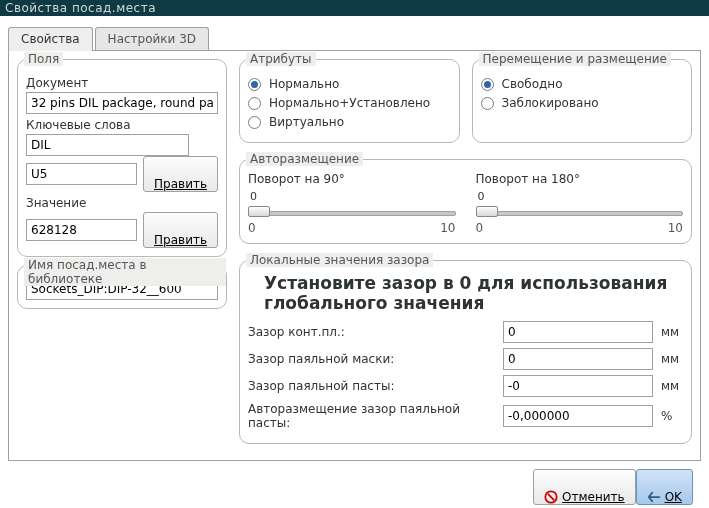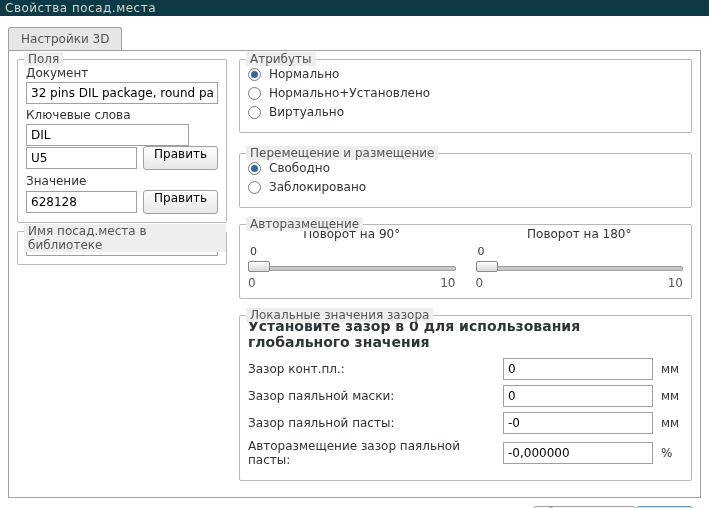--- a/index.html
+++ b/index.html
@@ -6,59 +6,60 @@
 body { background: #eeeeec; color: #2e3436; }
 .window { width: 709px; height: 508px; background: #ffffff; display: flex; flex-direction: column; }
 .titlebar { background: #0e3a45; color: #d3d7cf; height: 16px; padding: 1px 5px; font-size: 11px; letter-spacing: 0.5px; }
 .content { flex: 1; padding: 8px; display: flex; flex-direction: column; }
 .tabs-row { display: flex; align-items: flex-end; height: 26px; position: relative; z-index: 2; }
 .tab { border: 1px solid #a0a0a0; border-bottom: none; padding: 4px 12px; background: #e6e6e6; border-radius: 3px 3px 0 0; cursor: pointer; margin-right: 2px; color: #555; }
 .tab.active { background: #eeeeec; color: #2e3436; padding-bottom: 5px; margin-bottom: -1px; }
 .tab-panel { border: 1px solid #a0a0a0; padding: 8px; flex: 1; display: flex; gap: 12px; }
 .col-left { width: 210px; display: flex; flex-direction: column; }
 .col-right { flex: 1; display: flex; flex-direction: column; gap: 8px; }
-.group { border: 1px solid #b8b8b8; border-radius: 2px; padding: 2px 8px 8px 8px; position: relative; margin-bottom: 8px; }
+.group { border: 1px solid #b8b8b8; border-radius: 10px; padding: 12px 8px 8px 8px; position: relative; margin-bottom: 8px; }
 .group > .legend { position: absolute; top: -8px; left: 6px; background: #eeeeec; padding: 0 4px; color: #555; font-size: 12px; }
 .field-label { display: block; margin: 4px 0 2px 0; }
 input[type=text] { width: 100%; height: 22px; padding: 2px 4px; border: 1px solid #a0a0a0; background: #fff; }
 .row-inline { display: flex; gap: 6px; align-items: center; }
 .row-inline input[type=text] { flex: 1; }
-.btn { height: 24px; padding: 0 10px; border: 1px solid #a0a0a0; background: linear-gradient(#fdfdfd,#e8e8e8); border-radius: 3px; cursor: pointer; display: inline-flex; align-items: flex-start; gap: 4px; }
+.btn { height: 36px; padding: 0 10px; border: 1px solid #a0a0a0; background: linear-gradient(#fdfdfd,#e8e8e8); border-radius: 3px; cursor: pointer; display: inline-flex; align-items: flex-end; gap: 4px; text-decoration: underline; }
 .radio-row { display: flex; align-items: center; gap: 8px; margin: 5px 0; cursor: pointer; }
 .radio { width: 13px; height: 13px; border: 1px solid #7a7a7a; border-radius: 50%; display: inline-flex; align-items: center; justify-content: center; background: #fff; }
 .radio.checked::after { content: ""; width: 7px; height: 7px; border-radius: 50%; background: #3465a4; }
-.two-cols { display: flex; gap: 12px; flex-direction: column; }
+.two-cols { display: flex; gap: 12px; }
 .two-cols > * { flex: 1; }
 .slider-area { display: flex; gap: 20px; }
 .slider-col { flex: 1; }
-.slider-title { text-align: center; margin-bottom: 4px; }
+.slider-title { text-align: left; margin-bottom: 4px; }
 .slider-value { margin-left: 2px; font-size: 11px; }
 .slider-track { position: relative; height: 14px; margin: 2px 0 2px 0; }
 .slider-track::before { content: ""; position: absolute; top: 6px; left: 0; right: 0; height: 3px; background: #c8c8c8; border: 1px solid #a0a0a0; border-radius: 2px; }
 .slider-thumb { position: absolute; top: 1px; left: 0; width: 22px; height: 11px; background: linear-gradient(#fdfdfd,#d8d8d8); border: 1px solid #888; border-radius: 2px; }
 .slider-range { display: flex; justify-content: space-between; font-size: 11px; color: #555; }
-.note { font-weight: bold; margin-bottom: 8px; font-size: 14px; }
+.note { font-weight: bold; margin-bottom: 8px; font-size: 17px; margin-left: 16px; }
 .clear-row { display: flex; align-items: center; gap: 8px; margin: 5px 0; }
 .clear-row .label { flex: 1; }
 .clear-row input[type=text] { width: 150px; }
 .clear-row .unit { width: 22px; }
 .footer { padding: 8px; display: flex; justify-content: flex-end; }
 .btn.primary { background: linear-gradient(#cfe3f8,#a8c8ea); border-color: #6a94c0; }
 .btn svg { width: 14px; height: 14px; }
 .half-group { flex: 1; }
 </style>
 </head>
 <body>
 
 <div class="window">
   <div class="titlebar">
     <span>Свойства посад.места</span>
   </div>
   <div class="content">
     <div class="tabs-row">
+      <div class="tab active"><span>Свойства</span></div>
       <div class="tab"><span>Настройки 3D</span></div>
     </div>
     <div class="tab-panel">
       <div class="col-left">
         <div class="group">
           <span class="legend">Поля</span>
           <label class="field-label">Документ</label>
           <input type="text" value="32 pins DIL package, round pad" style="">
           <label class="field-label">Ключевые слова</label>
           <input type="text" style="width: 85%;" value="DIL">

